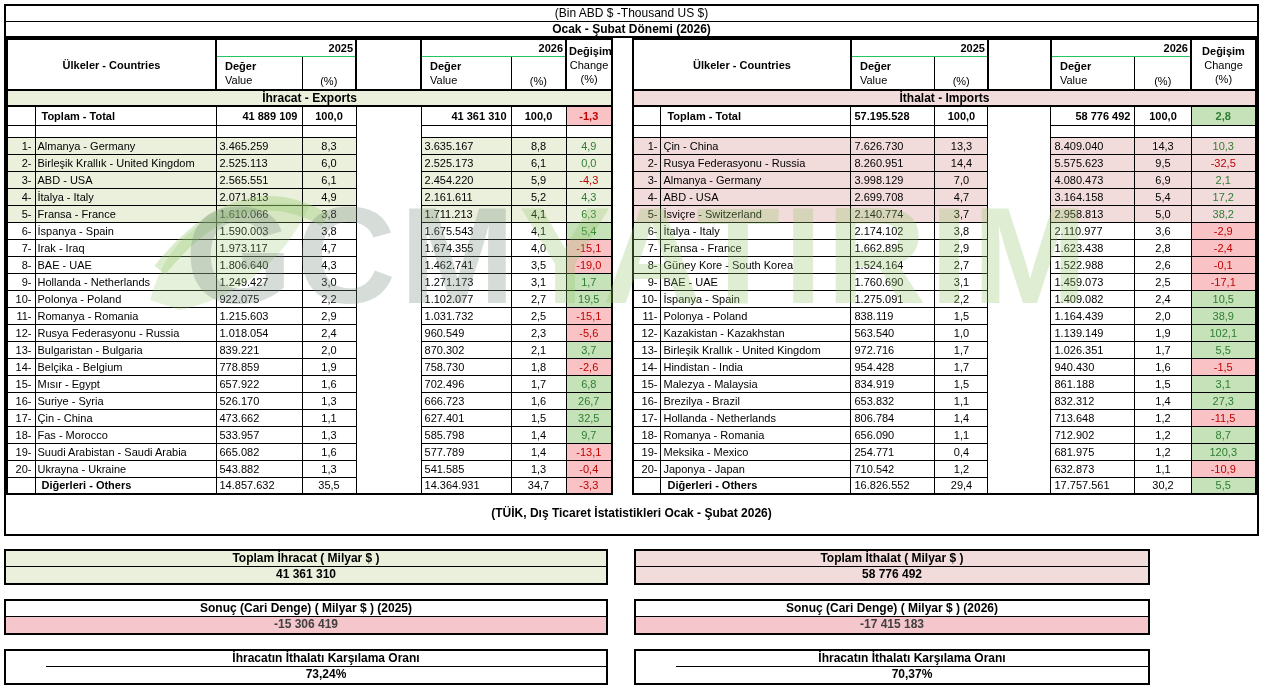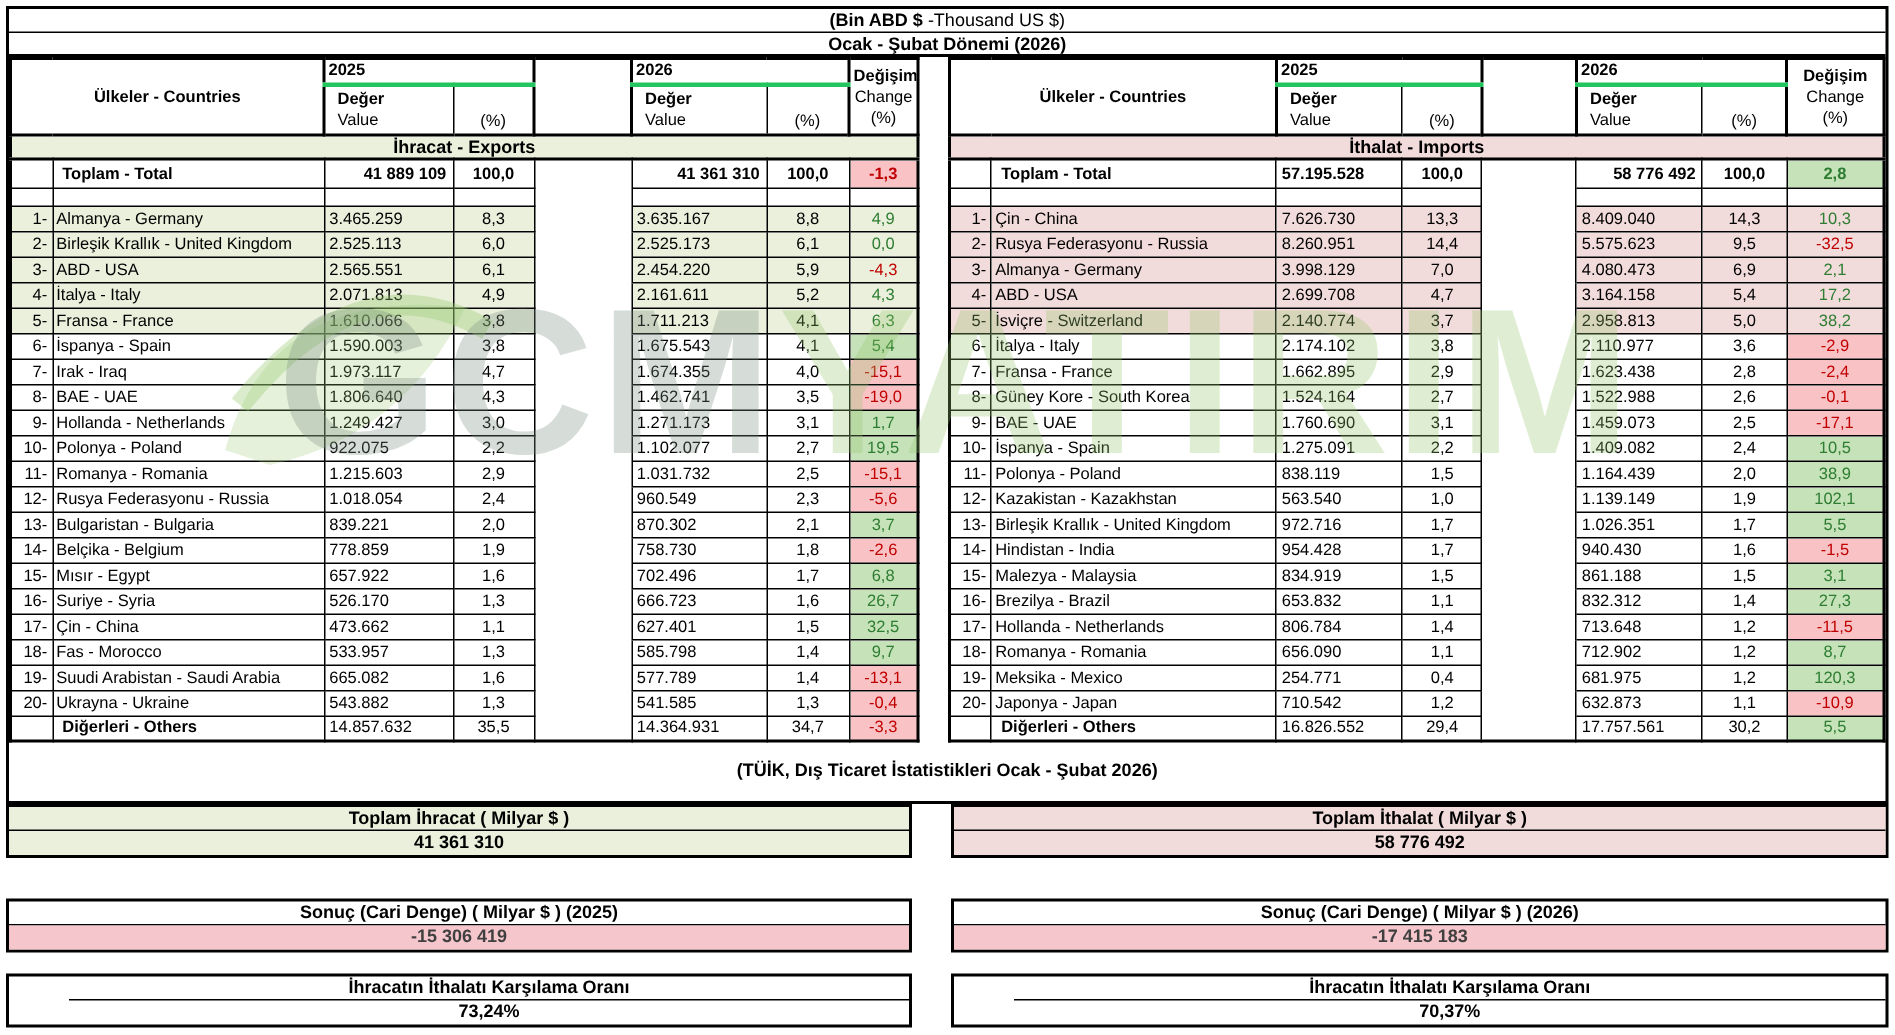--- a/index.html
+++ b/index.html
@@ -6,35 +6,35 @@
   html,body { width:1263px; height:690px; background:#fff;
     font-family:"Liberation Sans","DejaVu Sans",sans-serif; color:#000; }
   .page { position:relative; width:1263px; height:690px; background:#fff; overflow:hidden; }
 
   
   .main-block { position:absolute; left:4px; top:4px; width:1255px; height:532px;
     border:2px solid #000; background:#fff; }
   .title-row { height:16px; line-height:15px; text-align:center; font-size:12px;
     border-bottom:1px solid #000; white-space:nowrap; overflow:hidden; }
   .title-row.second { font-weight:bold; border-bottom:2px solid #000; }
-  .title-bold { font-weight:bold; }
+  .title-bold { font-weight:normal; }
 
   .tables-row { display:flex; align-items:flex-start; }
   .table-gap-between { width:23px; }
 
   table.trade { border-collapse:collapse; table-layout:fixed; border:2px solid #000; }
   table.exports-table { width:605px; }
   table.imports-table { width:623px; }
   td, th { border:1px solid #000; font-size:11px; height:17px; line-height:14px;
     padding:0 2px; white-space:nowrap; overflow:hidden; vertical-align:middle; }
 
   
   thead th { border:2px solid #000; background:#fff; font-size:11px; }
   th.countries-head { font-weight:bold; text-align:center; }
-  th.year-head { font-weight:bold; text-align:left; height:17px; border-bottom:3px solid #22c55e; }
+  th.year-head { font-weight:bold; text-align:right; height:17px; border-bottom:1px solid #22c55e; }
   th.dv-head { border-top:1px solid #1d4ed8; border-right:1px solid #000; height:34px;
     text-align:left; padding-left:8px; font-weight:normal; }
   th.dv-head .h-deger { font-weight:bold; }
   th.pct-head { border-top:1px solid #000; border-left:1px solid #000;
     vertical-align:bottom; text-align:center; font-weight:normal; padding-bottom:1px; }
   th.change-head { text-align:center; font-weight:normal; }
   th.change-head .h-degisim { font-weight:bold; }
 
   
   tr.section td { font-weight:bold; text-align:center; font-size:12px; height:16px;
@@ -66,26 +66,26 @@
   
   .footnote { height:36px; display:flex; align-items:center; justify-content:center;
     font-weight:bold; font-size:12px; }
 
   
   .sum-box { position:absolute; border:2px solid #000; background:#fff; }
   .sum-box .row { height:16px; line-height:15px; text-align:center; font-weight:bold;
     font-size:12px; white-space:nowrap; overflow:hidden; }
   .sum-box .row.head { border-bottom:1px solid #000; }
   .sum-box.left-col { left:4px; width:604px; }
-  .sum-box.right-col { left:634px; width:625px; }
+  .sum-box.right-col { left:634px; width:516px; }
   .bg-green { background:#EAF0DC; }
   .bg-pink { background:#F2DCDB; }
   .val-deficit { background:#F5C6CB; color:#404040; }
 
-  .pos-1 { top:536px; } .pos-2 { top:599px; } .pos-3 { top:649px;padding-left:40px; }
+  .pos-1 { top:549px; } .pos-2 { top:599px; } .pos-3 { top:649px;padding-left:40px; }
 
   
   .watermark { position:absolute; left:0; top:0; width:1263px; height:540px;
     pointer-events:none; z-index:6; overflow:hidden; }
   .wm-text { position:absolute; left:185px; top:175px; font-size:138px; font-weight:bold;
     letter-spacing:4px; line-height:160px; white-space:nowrap; }
   .wm-gcm  { color:rgba(120,140,126,0.30); }
   .wm-rest { color:rgba(150,200,110,0.30); }
   .wm-leaf { position:absolute; left:120px; top:150px; }
 </style>

